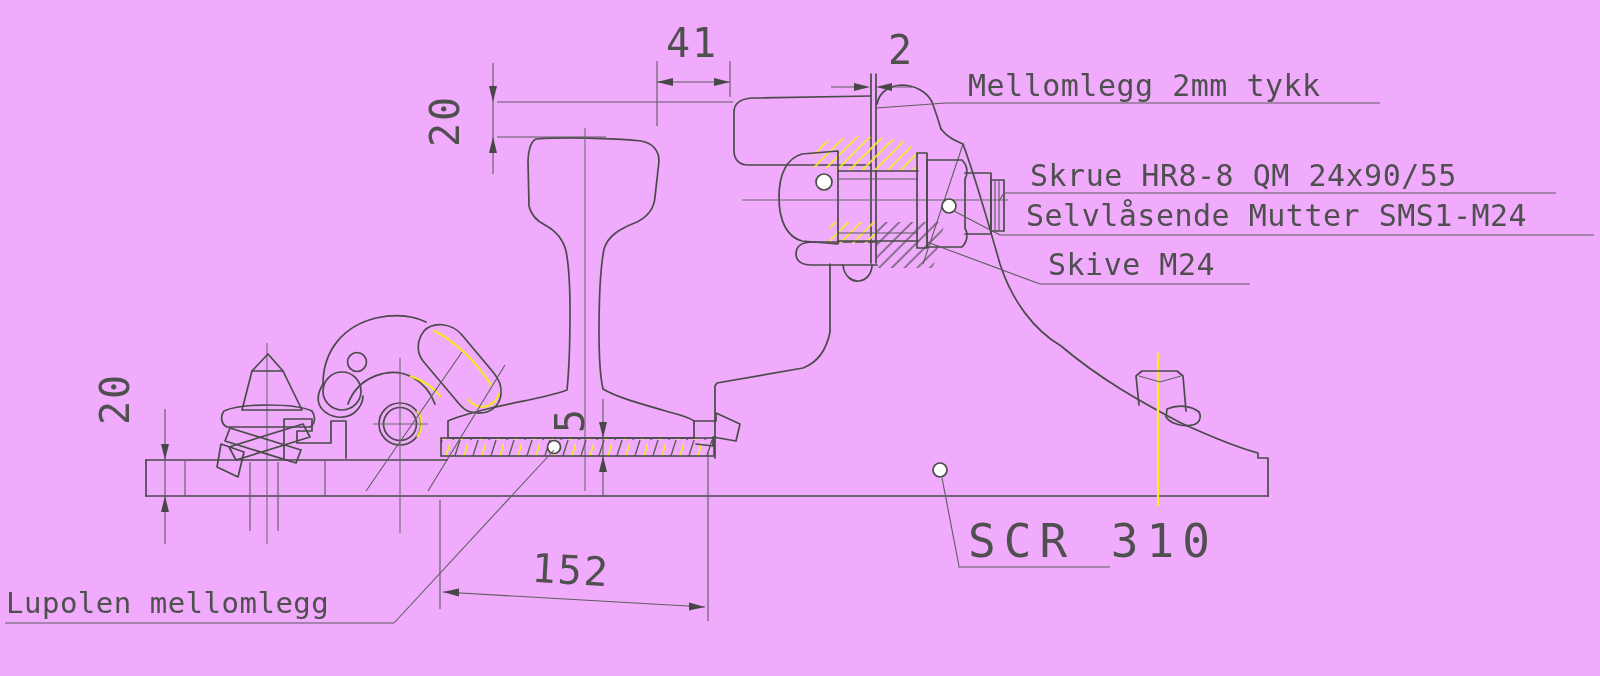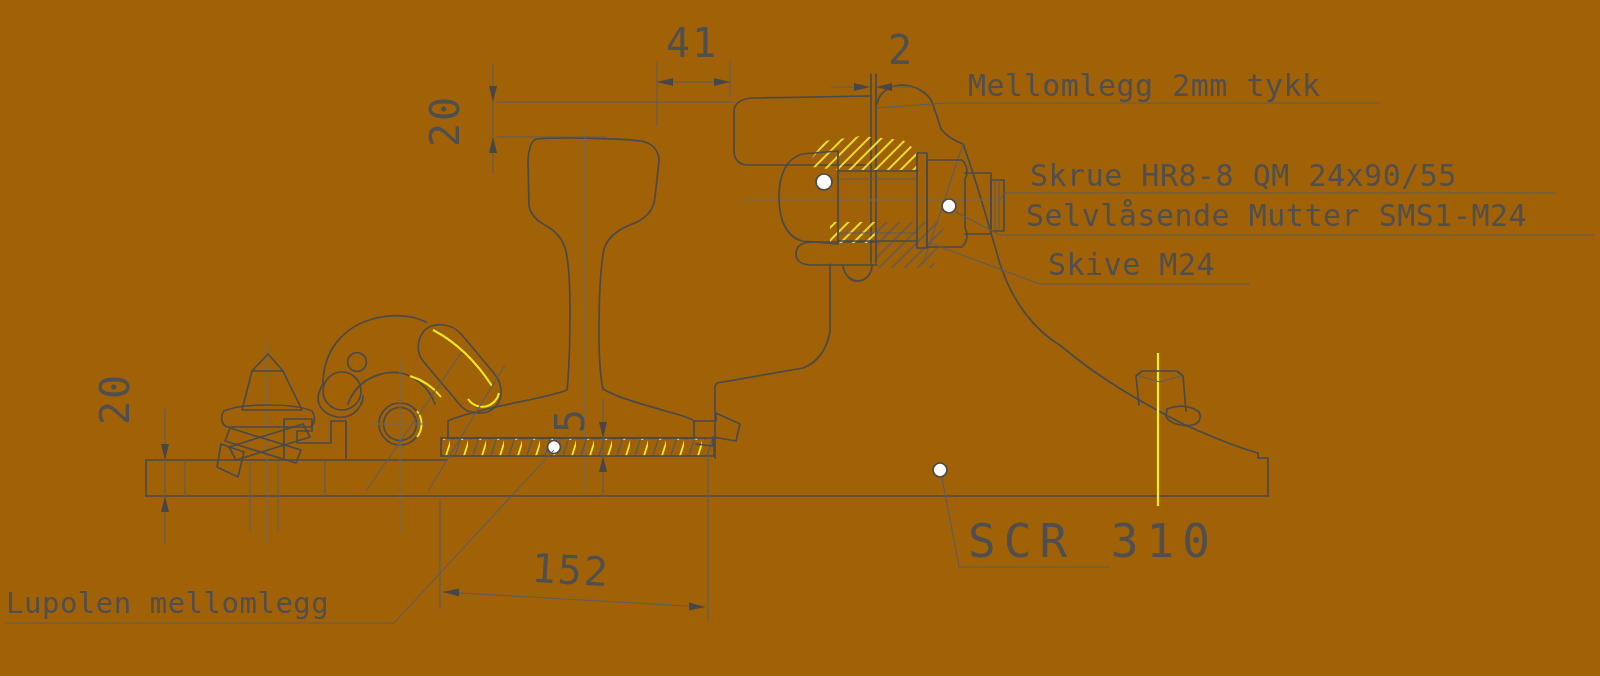--- a/index.html
+++ b/index.html
@@ -1,16 +1,16 @@
 <!DOCTYPE html>
 <html><head>
 <meta charset="utf-8">
 <style>
   html,body{margin:0;padding:0;background:#ffffff;width:1600px;height:676px;overflow:hidden;}
-  .stage{position:relative;width:1600px;height:676px;background:#a16207;}
+  .stage{position:relative;width:1600px;height:676px;background:#f0abfc;}
   svg{position:absolute;left:0;top:0;}
   .ln{stroke:#4a4a4a;stroke-width:1.7;fill:none;stroke-linecap:round;stroke-linejoin:round;}
   .lnthin{stroke:#5d5d5d;stroke-width:1.1;fill:none;}
   .cl{stroke:#6a6a6a;stroke-width:1.05;fill:none;}
   .arrow{fill:#474747;stroke:none;}
   .dimtxt{font-family:"DejaVu Sans Mono",monospace;font-size:40px;fill:#4f4f4f;letter-spacing:2px;}
   .lbltxt{font-family:"DejaVu Sans Mono",monospace;font-size:30px;fill:#4f4f4f;letter-spacing:0.5px;}
   .lbltxt-sm{font-family:"DejaVu Sans Mono",monospace;font-size:29px;fill:#4f4f4f;letter-spacing:0.5px;}
   .lbltxt-lg{font-family:"DejaVu Sans Mono",monospace;font-size:46px;fill:#4f4f4f;letter-spacing:8px;}
   .yellow{stroke:#f2e920;stroke-width:2;fill:none;}

